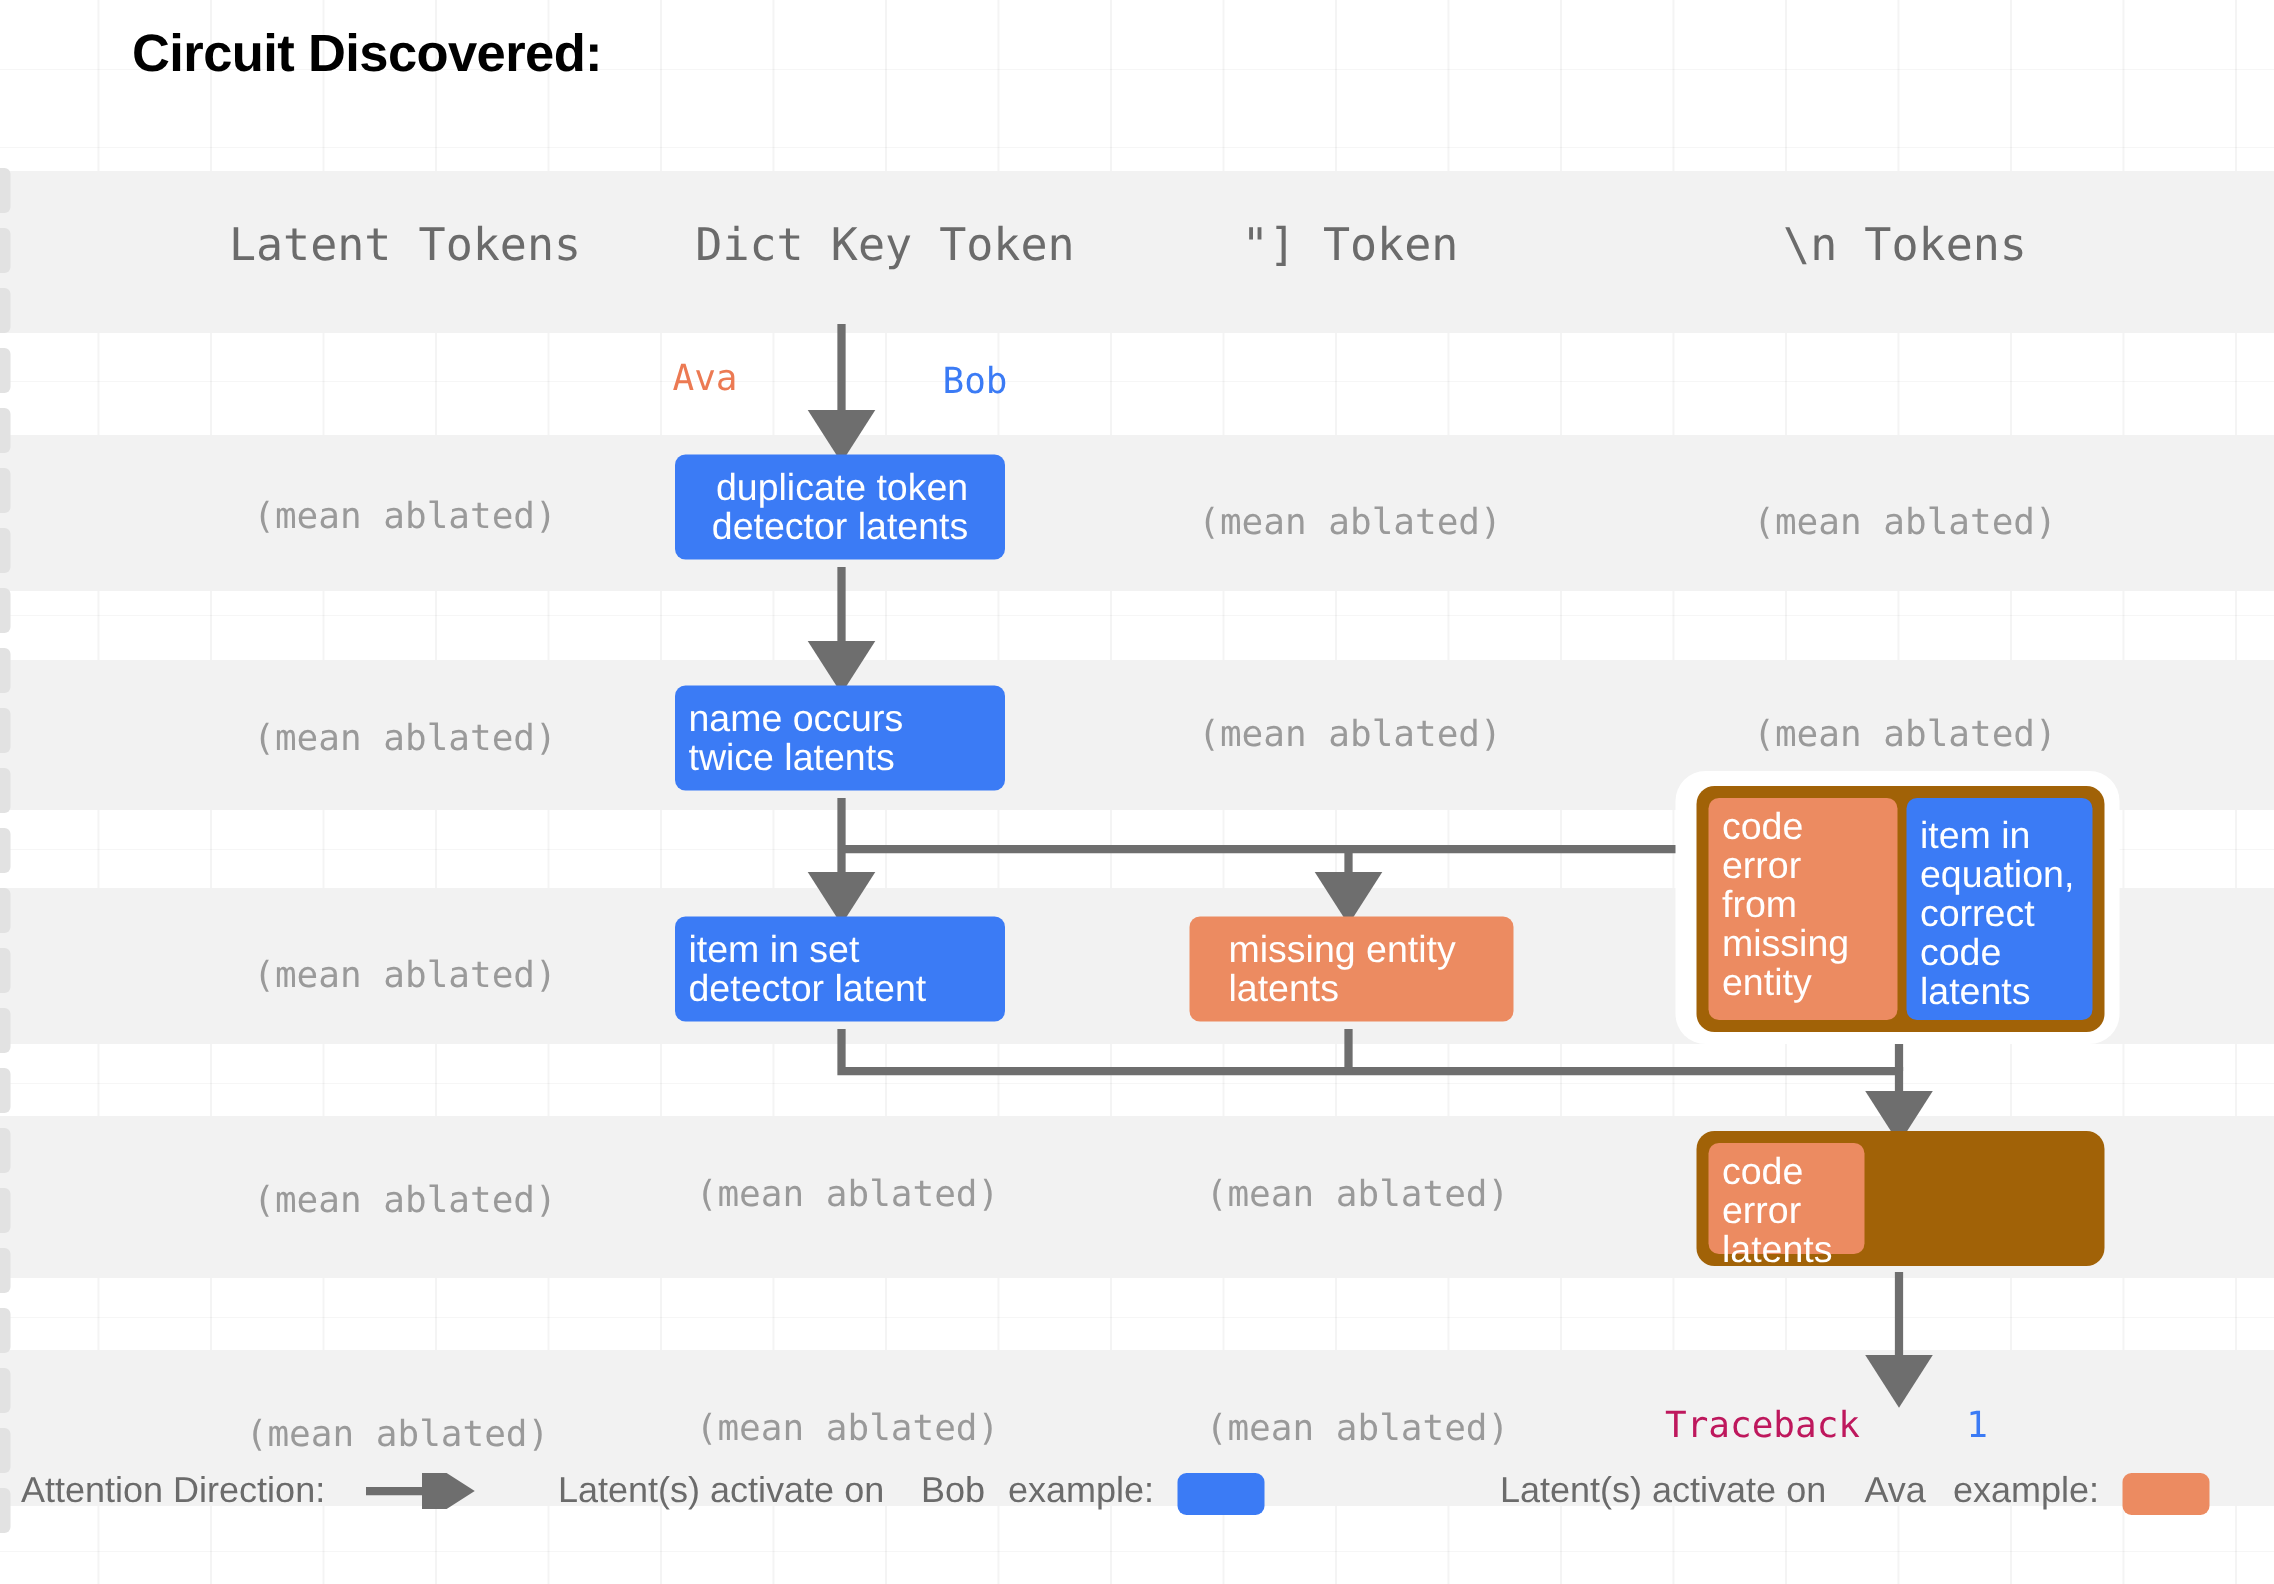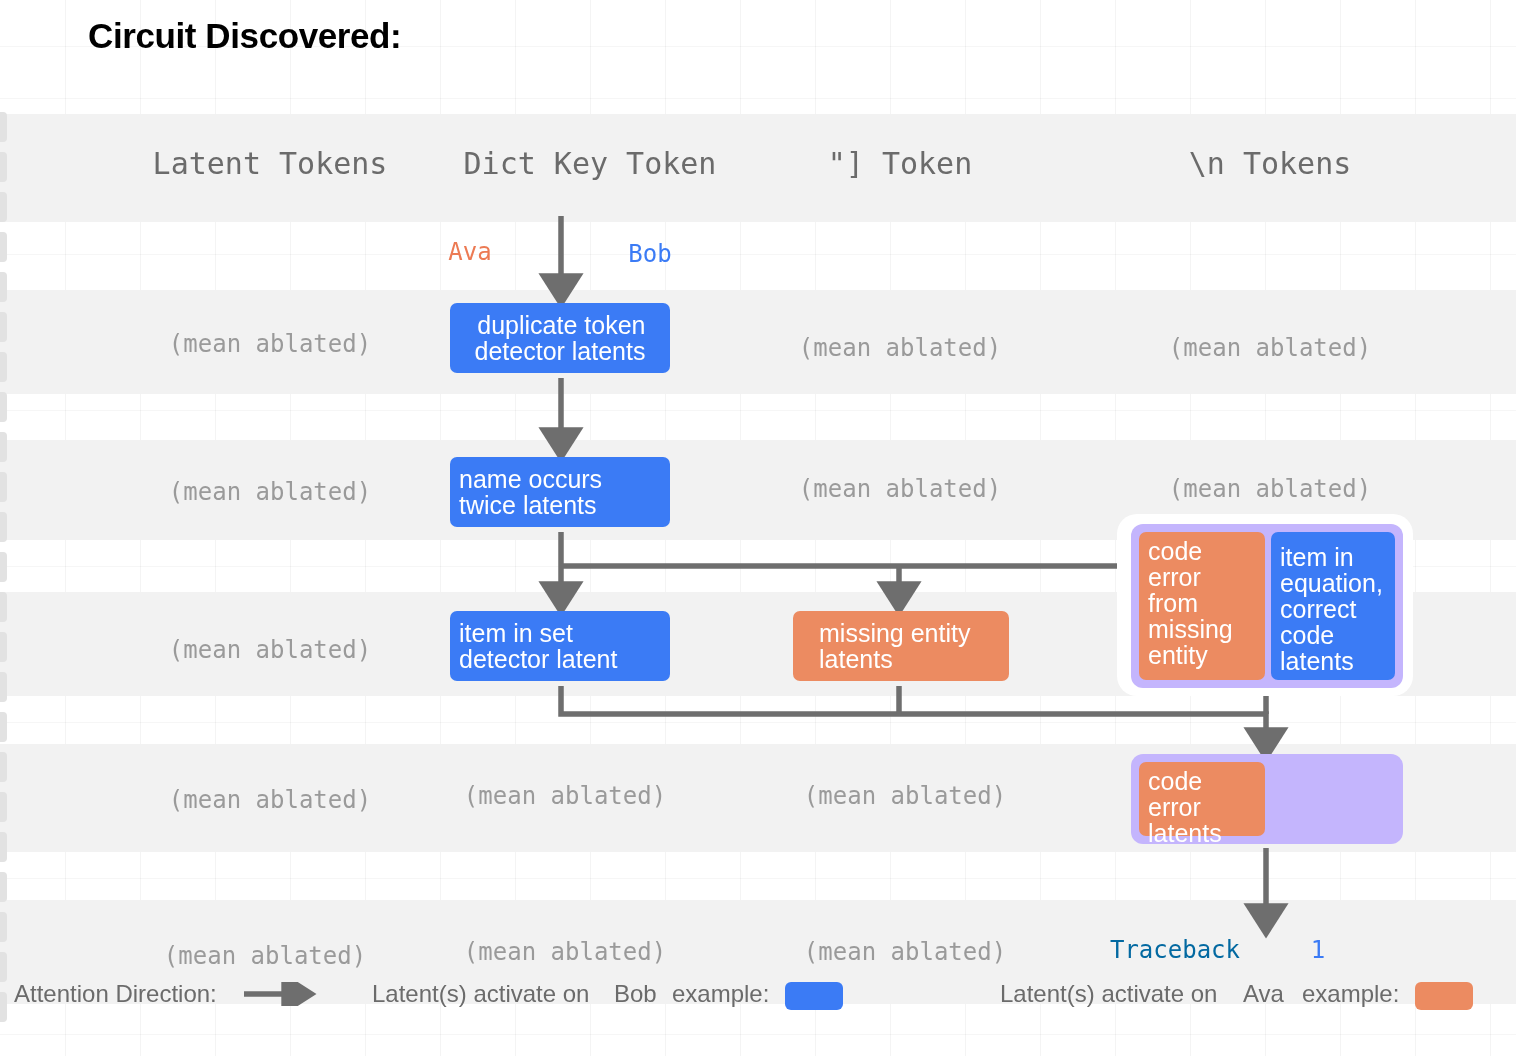--- a/index.html
+++ b/index.html
@@ -51,21 +51,21 @@
 
   
   .mono-cell{
     position:absolute;
     font-family:"DejaVu Sans Mono", monospace;
     font-size:24px;color:#9a9a9a;
     text-align:center;white-space:nowrap;z-index:6;
   }
   .tok-ava{color:#ec7a53;}
   .tok-bob{color:#3b7bf5;}
-  .tok-traceback{color:#0369a1;}
+  .tok-traceback{color:#be185d;}
   .tok-one{color:#3b7bf5;}
 
   
   .lbox{
     position:absolute;
     border-radius:7px;
     color:#ffffff;
     font-family:"Liberation Sans", sans-serif;
     font-size:25px;
     line-height:26px;
@@ -74,21 +74,21 @@
     display:flex;align-items:center;
     z-index:7;
   }
   .lbox.blue{background:#3b7bf5;}
   .lbox.orange{background:#ec8b61;}
   .lbox.center{justify-content:center;text-align:center;}
 
   
   .group{
     position:absolute;
-    background:#c4b5fd;
+    background:#a16207;
     border-radius:12px;
     z-index:6;
     box-sizing:border-box;
   }
   .halo{
     position:absolute;
     background:#ffffff;
     border-radius:20px;
     z-index:5;
   }
@@ -202,21 +202,21 @@
   <div class="lbox blue" style="left:140px;top:8px;width:124px;height:148px;align-items:flex-end;">
     <span>item in equation, correct code latents</span>
   </div>
 </div>
 
 <div class="mono-cell" style="left:110px;width:320px;top:786px;">(mean ablated)</div>
 <div class="mono-cell" style="left:415px;width:300px;top:782px;">(mean ablated)</div>
 <div class="mono-cell" style="left:755px;width:300px;top:782px;">(mean ablated)</div>
 
 <div class="group" style="left:1131px;top:754px;width:272px;height:90px;">
-  <div class="lbox orange" style="left:8px;top:8px;width:126px;height:74px;align-items:flex-start;">
+  <div class="lbox orange" style="left:8px;top:8px;width:104px;height:74px;align-items:flex-start;">
     <span>code error latents</span>
   </div>
 </div>
 
 <div class="mono-cell" style="left:105px;width:320px;top:942px;">(mean ablated)</div>
 <div class="mono-cell" style="left:415px;width:300px;top:938px;">(mean ablated)</div>
 <div class="mono-cell" style="left:755px;width:300px;top:938px;">(mean ablated)</div>
 <div class="mono-cell tok-traceback" style="left:1040px;width:270px;top:936px;">Traceback</div>
 <div class="mono-cell tok-one" style="left:1258px;width:120px;top:936px;">1</div>
 

